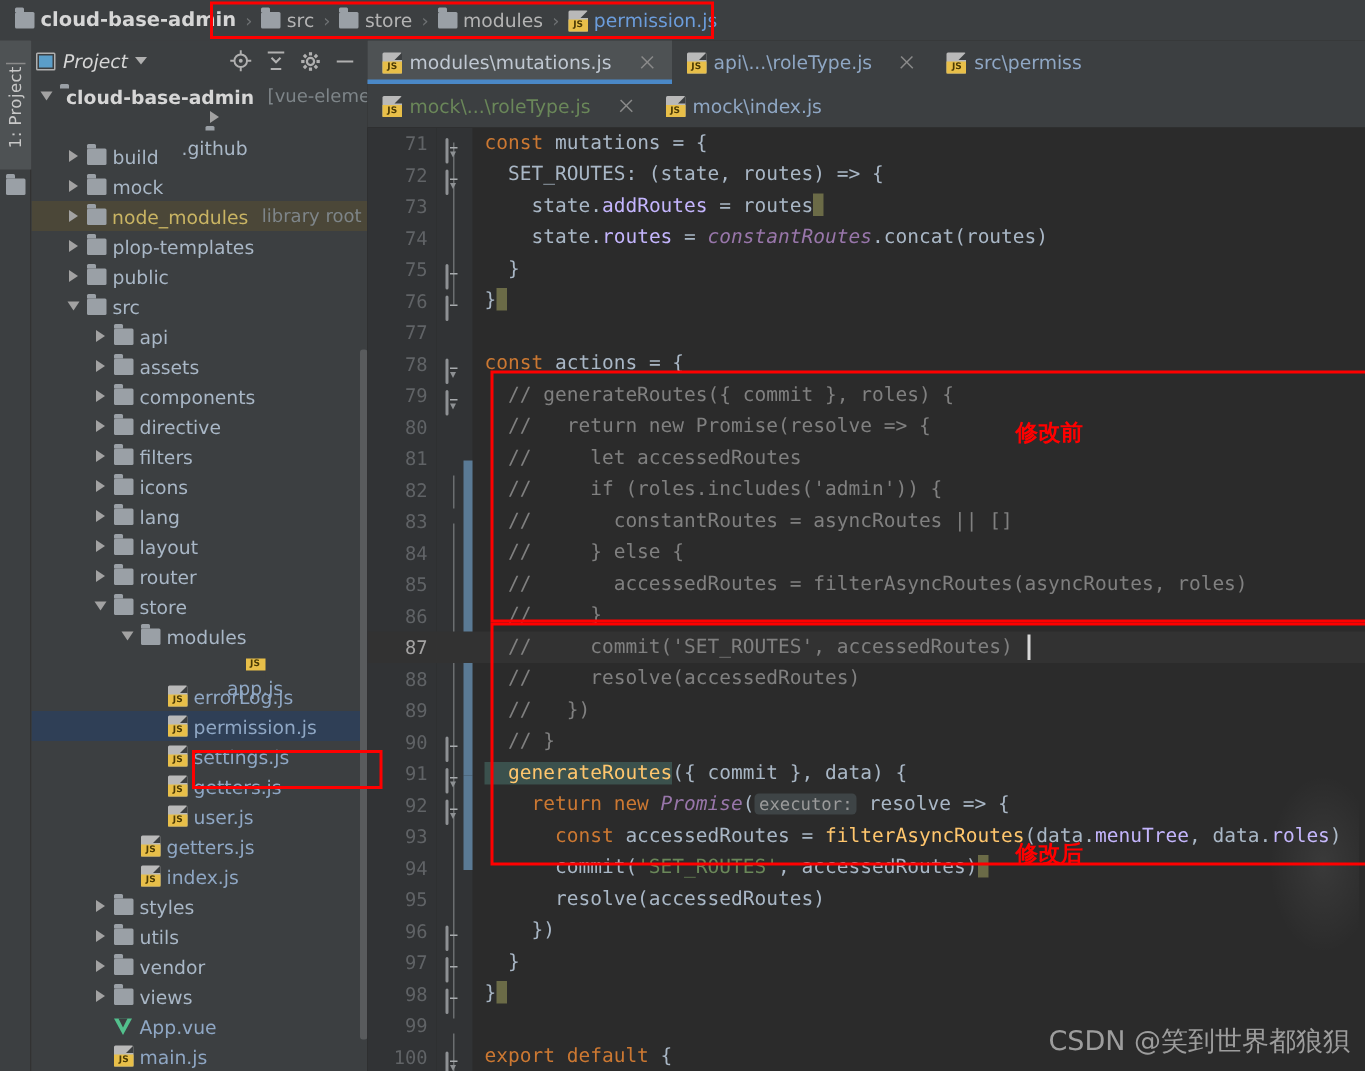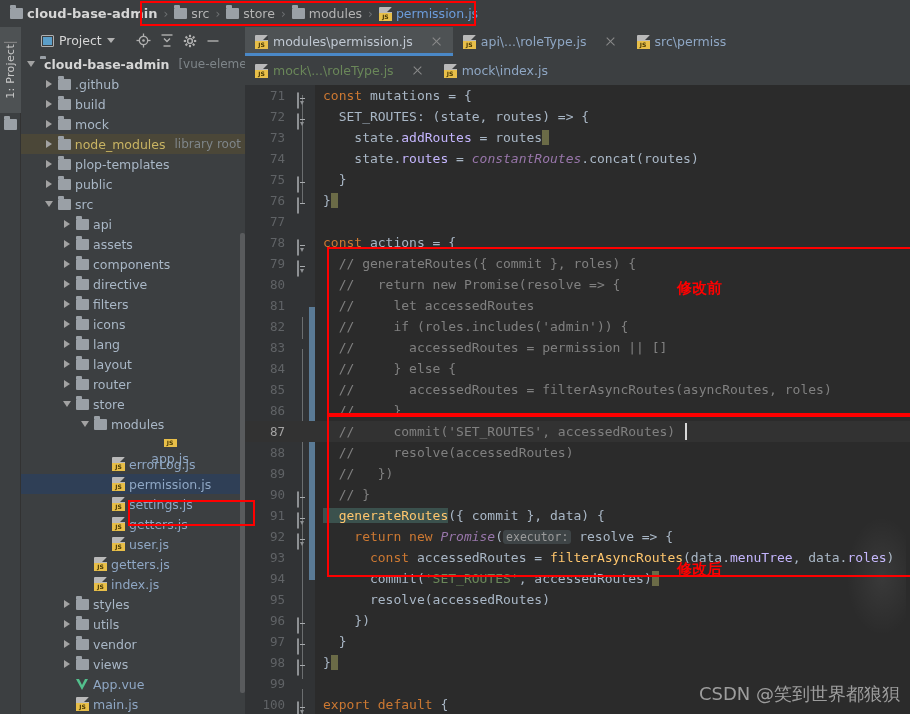--- a/index.html
+++ b/index.html
@@ -75,22 +75,23 @@
     content: ""; position: absolute; left: 0; top: -3px;
     width: 6px; height: 3px; background: #9aa0a6; border-radius: 1px 1px 0 0;
   }
 
   
   .project-panel {
     position: absolute; left: 21px; top: 27px; width: 224px; height: 687px;
     background: #3c3f41;
   }
   .panel-header {
-    height: 27px; display: flex; align-items: center; padding: 0 20px;
+    height: 27px; display: flex; align-items: center; padding: 0 3px;
     gap: 6px;
+    font-style: italic;
   }
   .panel-title-wrap { display: flex; align-items: center; gap: 5px; }
   .panel-sq {
     width: 13px; height: 12px; border: 1.5px solid #b0b0b0; border-radius: 1px;
     background: #3c3f41; position: relative;
   }
   .panel-sq::after {
     content: ""; position: absolute; left: 1px; top: 1px; right: 1px; bottom: 1px;
     background: #5b9ec9;
   }
@@ -368,21 +369,21 @@
       </div>
     </div>
 
     <div class="tree" id="tree">
         <div class="tree-row" style="padding-left: 6px;">
           <span class="arrow open"></span>
           <span class="folder-ico"></span>
           <span class="t-label root">cloud-base-admin</span>
           <span class="t-sub" style="margin-left: 5px;">[vue-element</span>
         </div>
-        <div class="tree-row" style="padding-left: 24px;">
+        <div class="tree-row" style="padding-left: 24px; flex-direction: column;">
           <span class="arrow closed"></span>
           <span class="folder-ico"></span>
           <span class="t-label">.github</span>
         </div>
         <div class="tree-row" style="padding-left: 24px;">
           <span class="arrow closed"></span>
           <span class="folder-ico"></span>
           <span class="t-label">build</span>
         </div>
         <div class="tree-row" style="padding-left: 24px;">
@@ -539,21 +540,21 @@
       </div>
     <div class="tree-scrollbar"></div>
     <div class="redbox-tree"></div>
   </div>
 
   <div class="editor-area">
 
     <div class="tabs-row" id="tabs-row1">
         <div class="etab active">
           <span class="js-ico"></span>
-          <span class="tab-name">modules\permission.js</span>
+          <span class="tab-name">modules\mutations.js</span>
           <span class="tab-close"></span>
         </div>
         <div class="etab">
           <span class="js-ico"></span>
           <span class="tab-name">api\...\roleType.js</span>
           <span class="tab-close"></span>
         </div>
         <div class="etab">
           <span class="js-ico"></span>
           <span class="tab-name">src\permiss</span>
@@ -586,21 +587,21 @@
           <div class="cline"><span class="ln">73</span><span class="ctext"><span class="pln">    state.</span><span class="fld">addRoutes</span><span class="pln"> = routes</span><span class="car-block"></span></span></div>
           <div class="cline"><span class="ln">74</span><span class="ctext"><span class="pln">    state.</span><span class="fld">routes</span><span class="pln"> = </span><span class="itl">constantRoutes</span><span class="pln">.concat(routes)</span></span></div>
           <div class="cline"><span class="ln">75</span><span class="fm" style="top: 5px;"><span class="fm-box"></span></span><span class="ctext"><span class="pln">  }</span></span></div>
           <div class="cline"><span class="ln">76</span><span class="fm" style="top: 5px;"><span class="fm-box"></span></span><span class="ctext"><span class="pln">}</span><span class="car-block"></span></span></div>
           <div class="cline"><span class="ln">77</span><span class="ctext"></span></div>
           <div class="cline"><span class="ln">78</span><span class="fm" style="top: 5px;"><span class="fm-dia"><span class="d"></span><span class="tip"></span></span></span><span class="ctext"><span class="kw">const </span><span class="pln">actions </span><span class="pln">= {</span></span></div>
           <div class="cline"><span class="ln">79</span><span class="fm" style="top: 5px;"><span class="fm-dia"><span class="d"></span><span class="tip"></span></span></span><span class="ctext"><span class="cmt">  // generateRoutes({ commit }, roles) {</span></span></div>
           <div class="cline"><span class="ln">80</span><span class="ctext"><span class="cmt">  //   return new Promise(resolve =&gt; {</span></span></div>
           <div class="cline"><span class="ln">81</span><span class="ctext"><span class="cmt">  //     let accessedRoutes</span></span></div>
           <div class="cline"><span class="ln">82</span><span class="ctext"><span class="cmt">  //     if (roles.includes('admin')) {</span></span></div>
-          <div class="cline"><span class="ln">83</span><span class="ctext"><span class="cmt">  //       accessedRoutes = permission || []</span></span></div>
+          <div class="cline"><span class="ln">83</span><span class="ctext"><span class="cmt">  //       constantRoutes = asyncRoutes || []</span></span></div>
           <div class="cline"><span class="ln">84</span><span class="ctext"><span class="cmt">  //     } else {</span></span></div>
           <div class="cline"><span class="ln">85</span><span class="ctext"><span class="cmt">  //       accessedRoutes = filterAsyncRoutes(asyncRoutes, roles)</span></span></div>
           <div class="cline"><span class="ln">86</span><span class="ctext"><span class="cmt">  //     }</span></span></div>
           <div class="cline current"><span class="ln">87</span><span class="ctext"><span class="cmt">  //     commit('SET_ROUTES', accessedRoutes)</span></span><span class="caret-line" style="left: 440px;"></span></div>
           <div class="cline"><span class="ln">88</span><span class="ctext"><span class="cmt">  //     resolve(accessedRoutes)</span></span></div>
           <div class="cline"><span class="ln">89</span><span class="ctext"><span class="cmt">  //   })</span></span></div>
           <div class="cline"><span class="ln">90</span><span class="fm" style="top: 5px;"><span class="fm-box"></span></span><span class="ctext"><span class="cmt">  // }</span></span></div>
           <div class="cline"><span class="ln">91</span><span class="fm" style="top: 5px;"><span class="fm-dia"><span class="d"></span><span class="tip"></span></span></span><span class="ctext"><span class="fn hl-caret">  generateRoutes</span><span class="pln">({ commit }, data) {</span></span></div>
           <div class="cline"><span class="ln">92</span><span class="fm" style="top: 5px;"><span class="fm-dia"><span class="d"></span><span class="tip"></span></span></span><span class="ctext"><span class="kw">    return </span><span class="kw">new </span><span class="itl">Promise</span><span class="pln">(</span><span class="hint">executor:</span><span class="pln"> resolve =&gt; {</span></span></div>
           <div class="cline"><span class="ln">93</span><span class="ctext"><span class="kw">      const </span><span class="pln">accessedRoutes = </span><span class="fn">filterAsyncRoutes</span><span class="pln">(data.</span><span class="fld">menuTree</span><span class="pln">, data.</span><span class="fld">roles</span><span class="pln">)</span></span></div>

